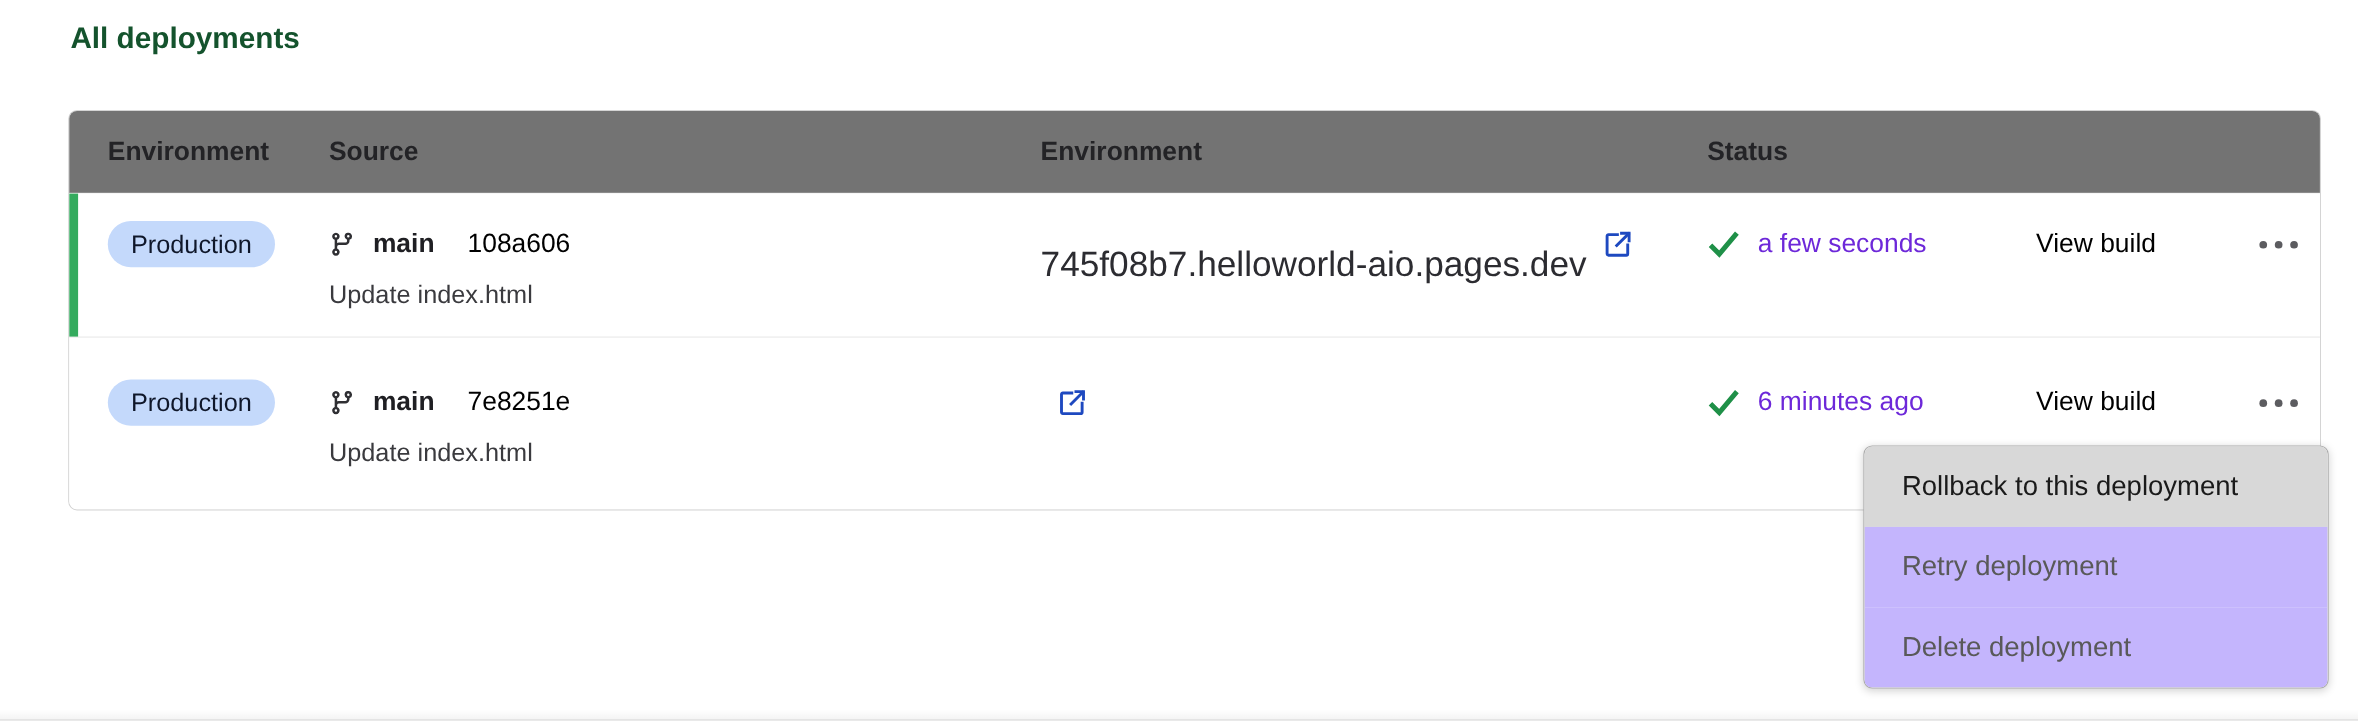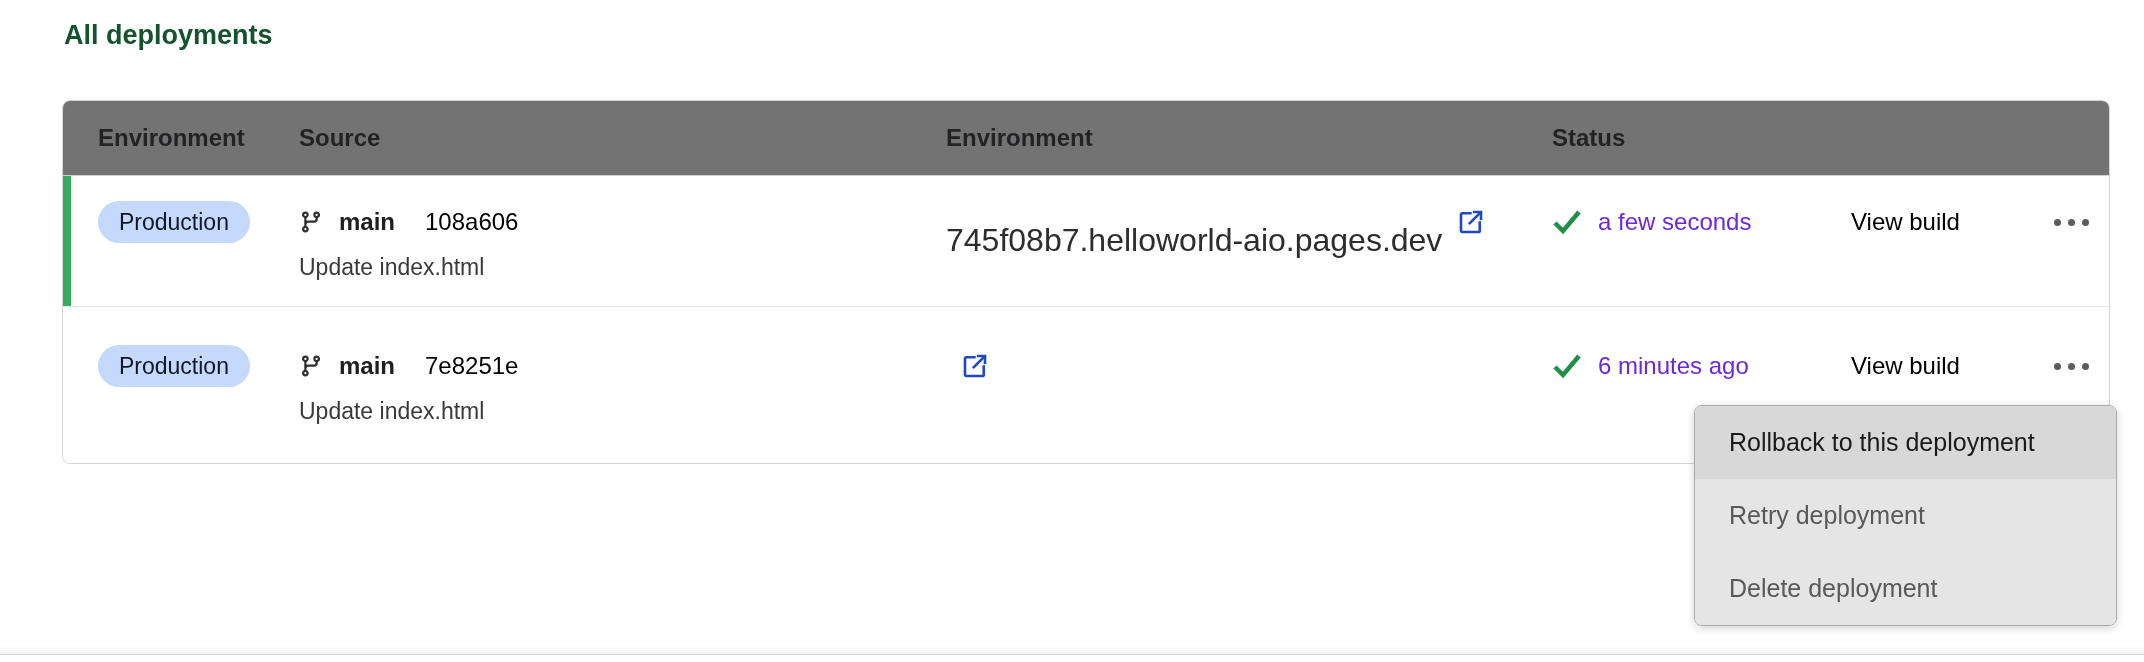--- a/index.html
+++ b/index.html
@@ -147,21 +147,21 @@
     margin-left: 24px;
   }
   .menu-item {
     display: flex;
     align-items: center;
     height: 73px;
     padding-left: 34px;
     font-size: 25px;
     color: #595959;
     cursor: pointer;
-    background: #e5e5e5;
+    background: #c4b5fd;
   }
   .menu-item.highlighted {
     background: #d8d8d8;
     color: #1a1a1a;
   }
 
   
   .bottom-divider {
     position: absolute;
     left: 0; right: 0;

